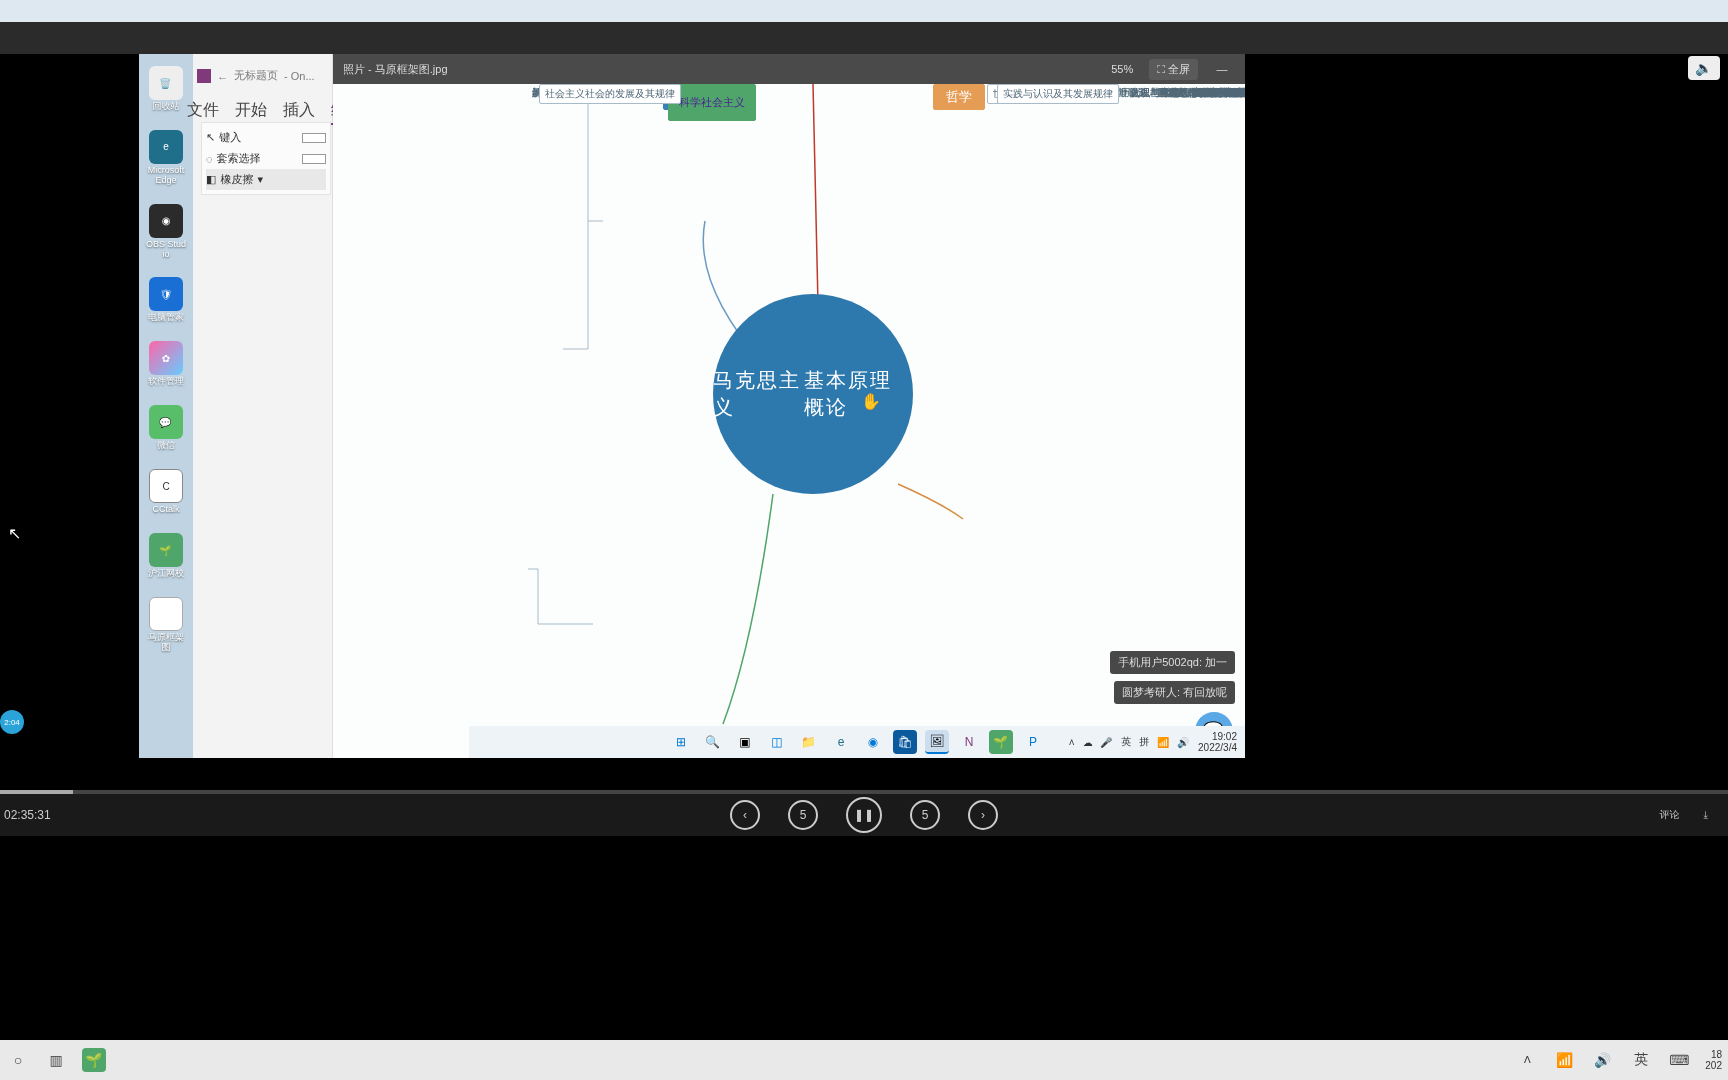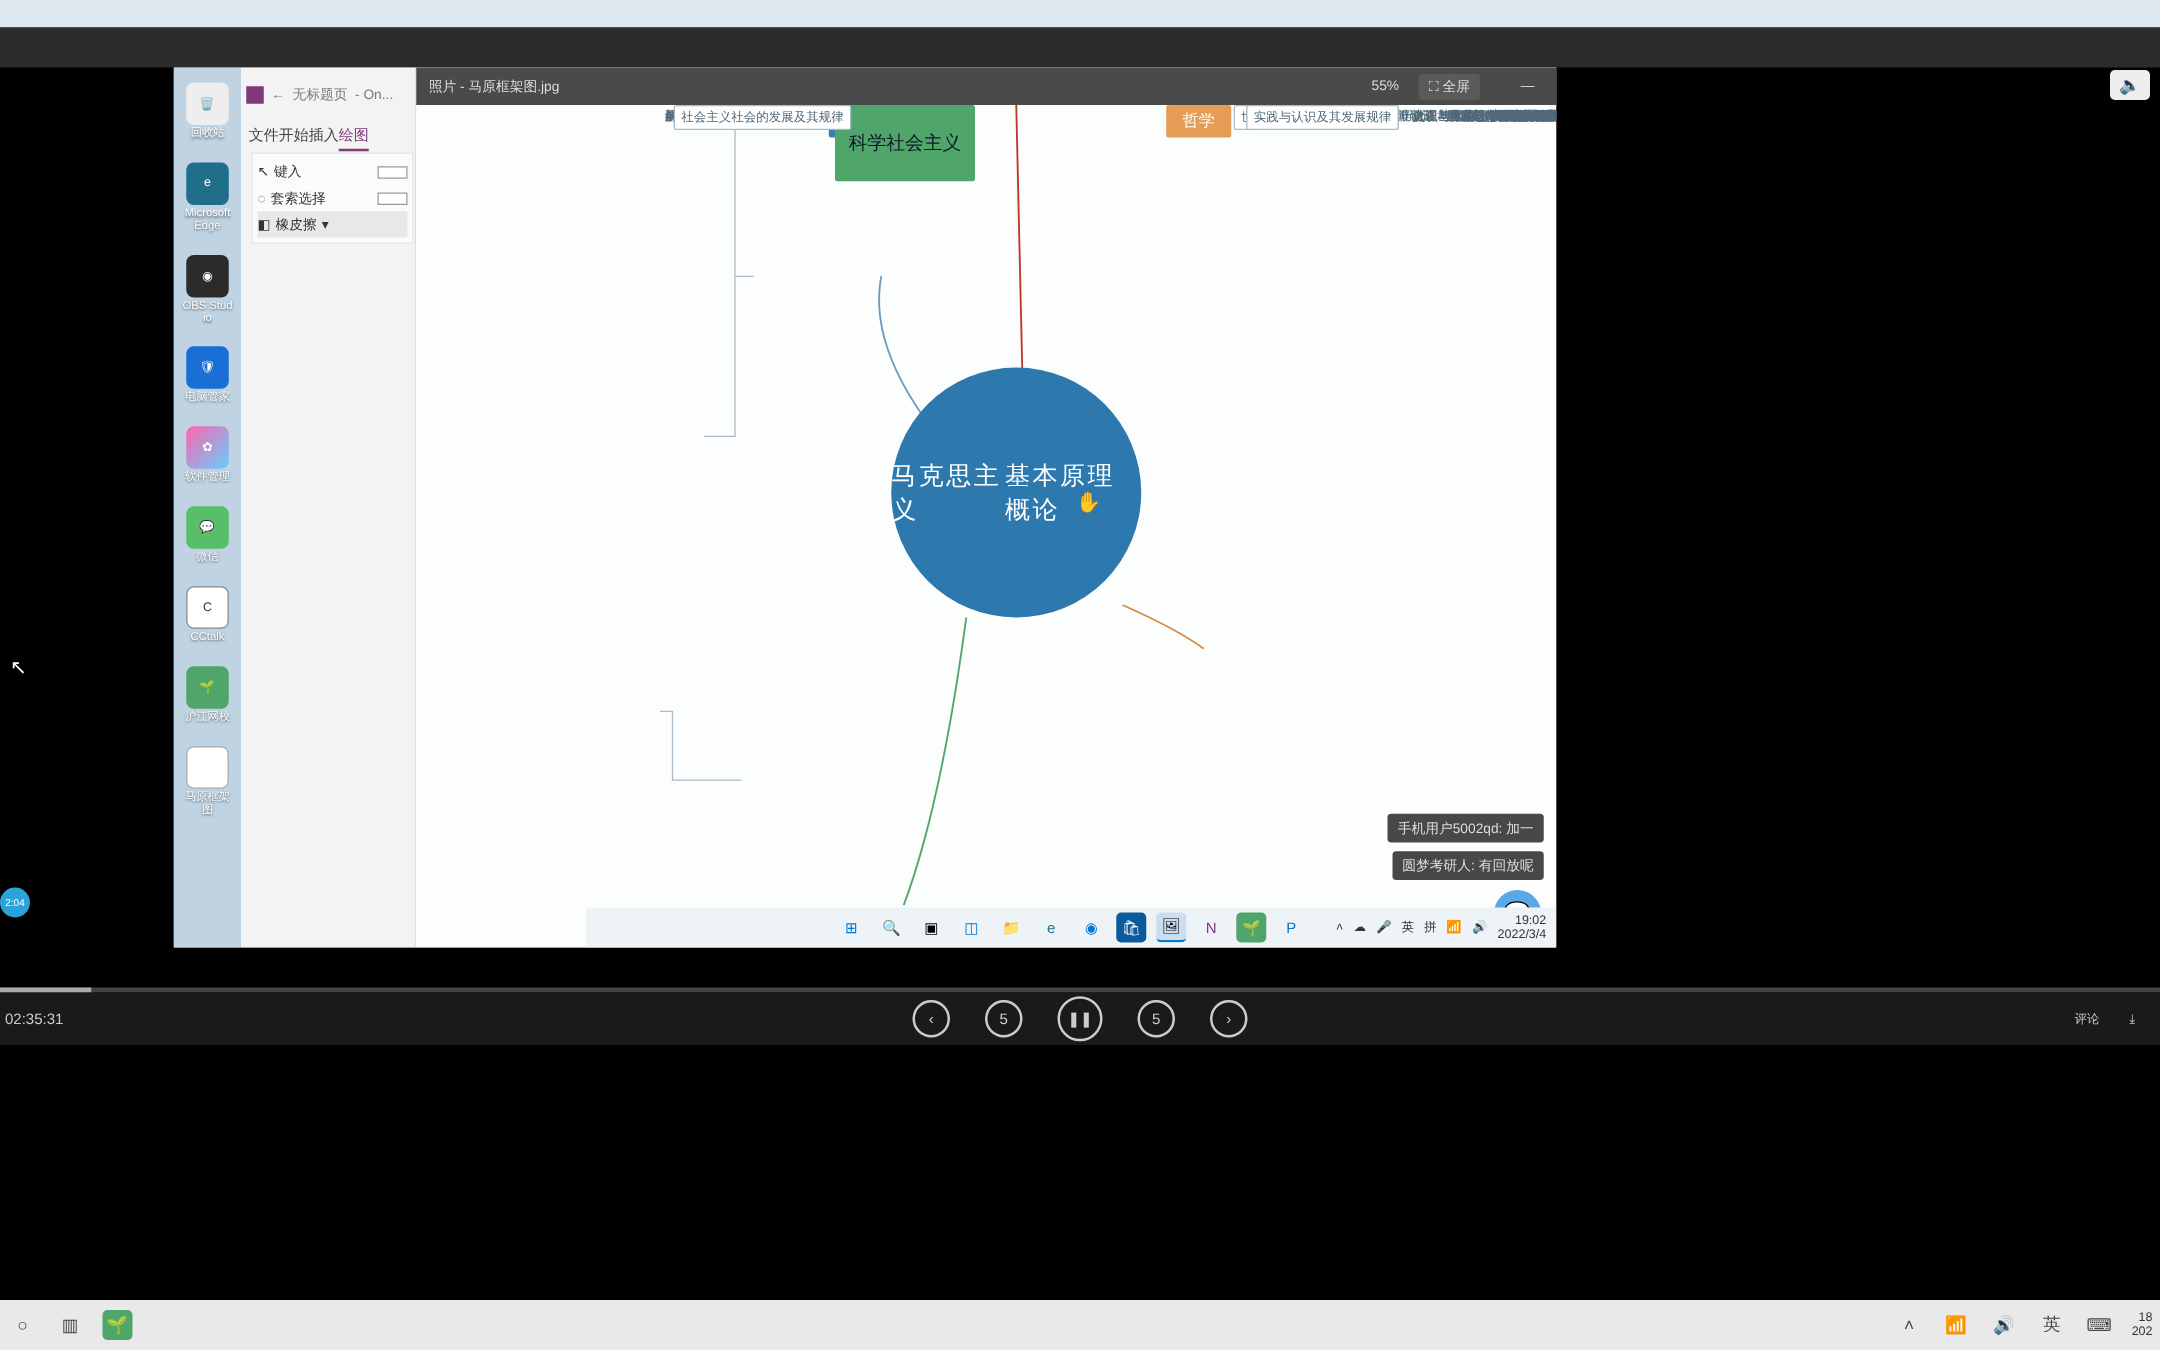--- a/index.html
+++ b/index.html
@@ -7,37 +7,37 @@
   .top-blue{position:absolute;left:0;top:0;right:0;height:22px;background:#dde8f0}
   .letterbox-top{position:absolute;left:0;top:22px;right:0;height:32px;background:#2b2b2b}
   .remote{position:absolute;left:139px;top:54px;width:1106px;height:704px;background:#fff;overflow:hidden}
   .desk-icons{position:absolute;left:0;top:0;width:54px;height:100%;background:#bfd3e2;display:flex;flex-direction:column;align-items:center;gap:18px;padding-top:12px}
   .desk-icons .di{width:42px;display:flex;flex-direction:column;align-items:center;gap:2px;cursor:pointer}
   .desk-icons .di .ic{width:34px;height:34px;border-radius:6px;display:flex;align-items:center;justify-content:center;font-size:10px;color:#fff}
   .desk-icons .di .lbl{font-size:9px;color:#fff;text-align:center;text-shadow:0 1px 2px rgba(0,0,0,.6);line-height:1.1;word-break:break-all}
   .onenote-strip{position:absolute;left:54px;top:0;width:140px;height:100%;background:#f3f3f3;border-right:1px solid #ddd}
   .on-title{position:absolute;left:58px;top:14px;display:flex;align-items:center;gap:6px;font-size:11px;color:#7a7a7a}
   .on-title .sq{width:14px;height:14px;background:#80397b}
-  .ribbon{position:absolute;left:60px;top:44px;display:flex;font-size:12px;color:#444}
+  .ribbon{position:absolute;left:48px;top:44px;display:flex;gap:16px;font-size:16px;color:#444}
   .ribbon .rt{cursor:pointer;padding:2px 0}
   .ribbon .rt.active{color:#80397b;border-bottom:2px solid #80397b}
   .tool-panel{position:absolute;left:62px;top:68px;width:130px;background:#fbfbfb;border:1px solid #e3e3e3;padding:4px;font-size:11px;color:#333}
   .tool-panel .row{display:flex;align-items:center;gap:4px;padding:3px 0}
   .tool-panel .thumb{width:24px;height:10px;border:1px solid #999;background:#fff}
   .photo-titlebar{position:absolute;left:194px;top:0;right:0;height:30px;background:#4a4a4a;color:#ddd;display:flex;align-items:center;padding:0 10px;font-size:11px}
   .photo-titlebar .spacer{flex:1}
   .photo-titlebar .zoom{margin-right:16px}
-  .photo-titlebar .fs{background:#5a5a5a;padding:3px 8px;border-radius:3px;margin-right:25px;cursor:pointer}
+  .photo-titlebar .fs{background:#5a5a5a;padding:3px 8px;border-radius:3px;margin-right:11px;cursor:pointer}
   .photo-titlebar .mn{width:26px;text-align:center;cursor:pointer}
   .photo-canvas{position:absolute;left:194px;top:30px;right:0;bottom:0;background:#fcfdfd;overflow:hidden}
 
   .node{position:absolute;border:1px solid #a7bcc8;background:#fff;color:#516978;font-size:10px;padding:2px 5px;border-radius:2px;white-space:nowrap}
   .node.blue{background:#3a80b6;color:#fff;border-color:#3a80b6;font-size:13px;padding:3px 10px}
   .node.orange{background:#e59d56;color:#fff;border-color:#e59d56;font-size:13px;padding:3px 12px}
-  .node.green{background:#4fa56a;color:#0f172a;border-color:#4fa56a;font-size:15px;padding:20px 10px}
+  .node.green{background:#4fa56a;color:#4c1d95;border-color:#4fa56a;font-size:11px;padding:10px 10px}
   .center-circle{position:absolute;width:200px;height:200px;border-radius:50%;background:#2d79ad;color:#fff;display:flex;align-items:center;justify-content:center;font-size:20px;font-weight:500;letter-spacing:2px}
 
   .chat-bubble{position:absolute;right:10px;background:rgba(40,40,40,.85);color:#ddd;font-size:11px;padding:4px 8px;border-radius:3px}
   .chat-fab{position:absolute;right:12px;bottom:8px;width:38px;height:38px;border-radius:50%;background:#5aa8e6;display:flex;align-items:center;justify-content:center;color:#fff;font-size:18px}
 
   .win-taskbar{position:absolute;left:330px;bottom:0;right:0;height:32px;background:#eef3f7;display:flex;align-items:center;padding:0 8px}
   .win-taskbar .center{position:absolute;left:50%;transform:translateX(-50%);display:flex;gap:8px}
   .win-taskbar .tbi{width:24px;height:24px;border-radius:4px;display:flex;align-items:center;justify-content:center;font-size:12px;cursor:pointer}
   .win-taskbar .tray{margin-left:auto;display:flex;align-items:center;gap:8px;font-size:10px;color:#333}
   .win-taskbar .clock{display:flex;flex-direction:column;align-items:flex-end;line-height:1.1}

